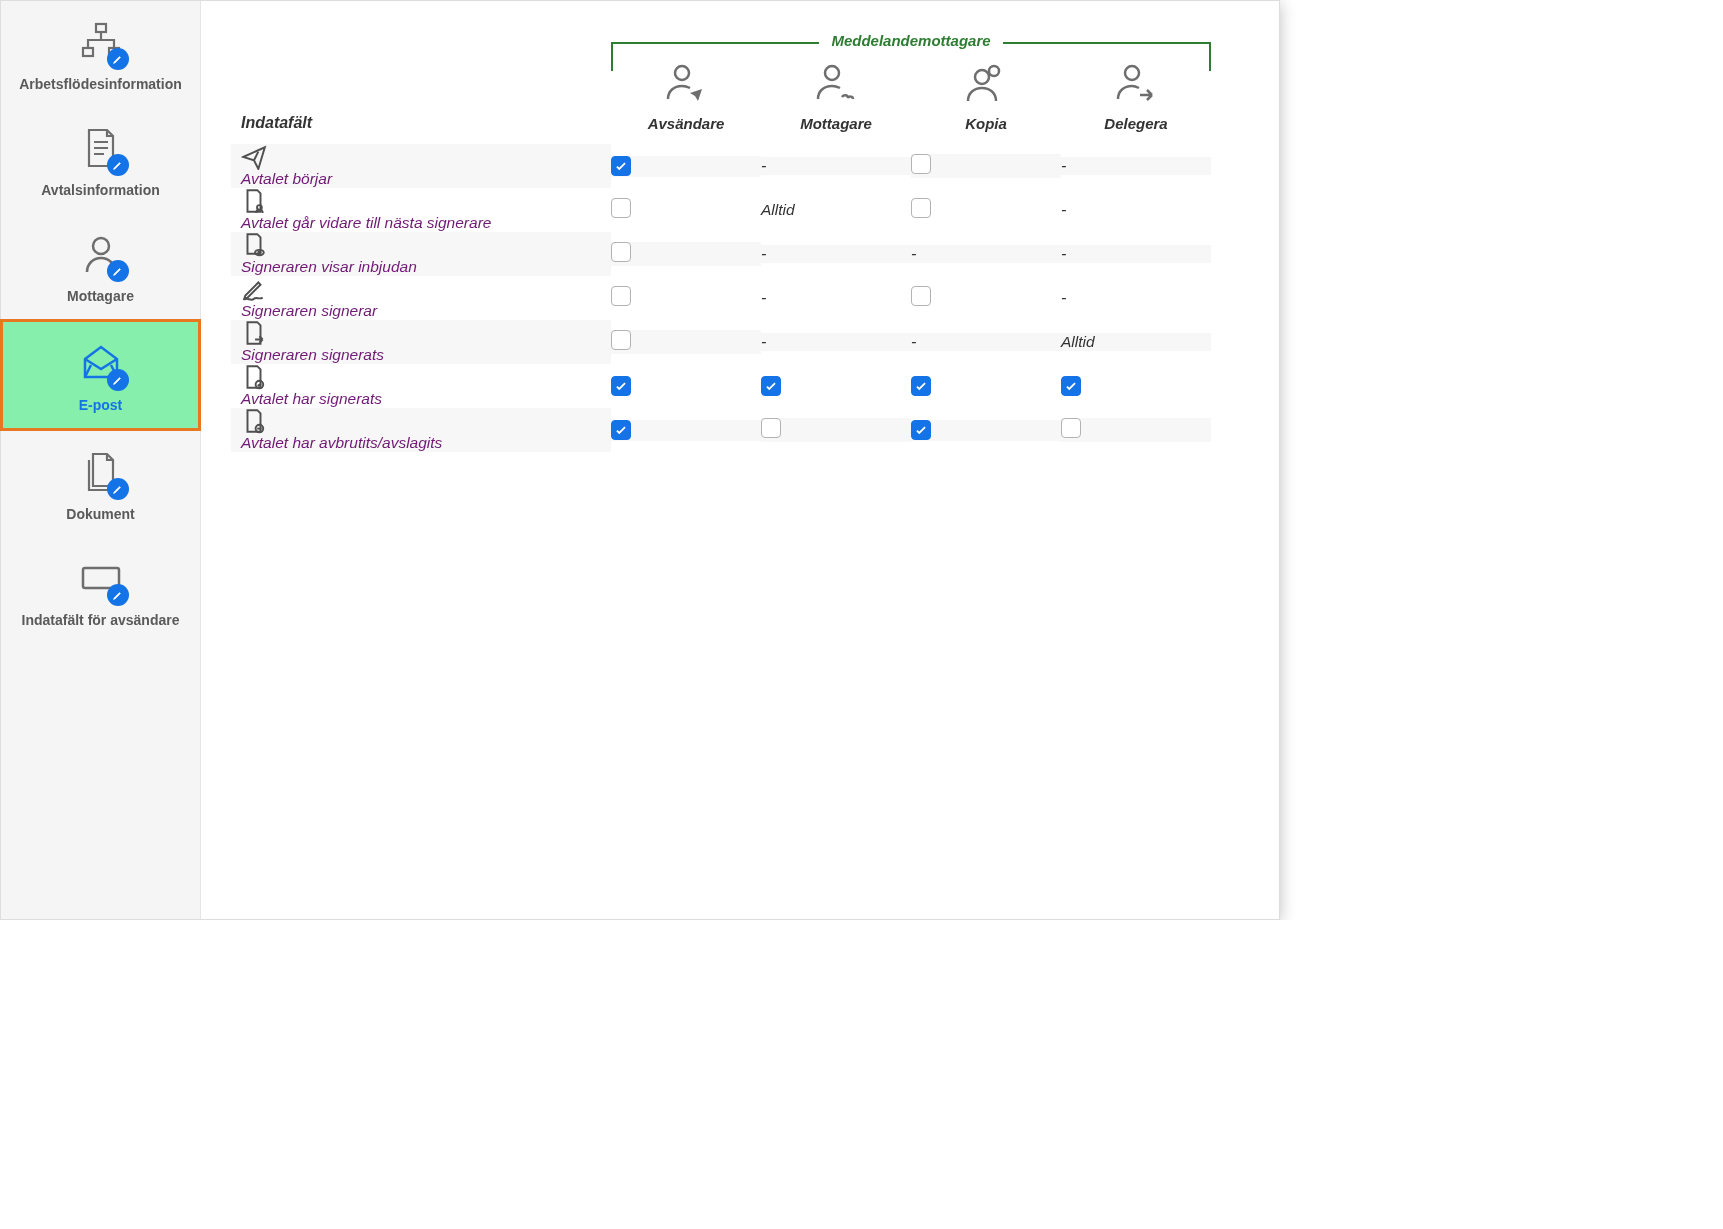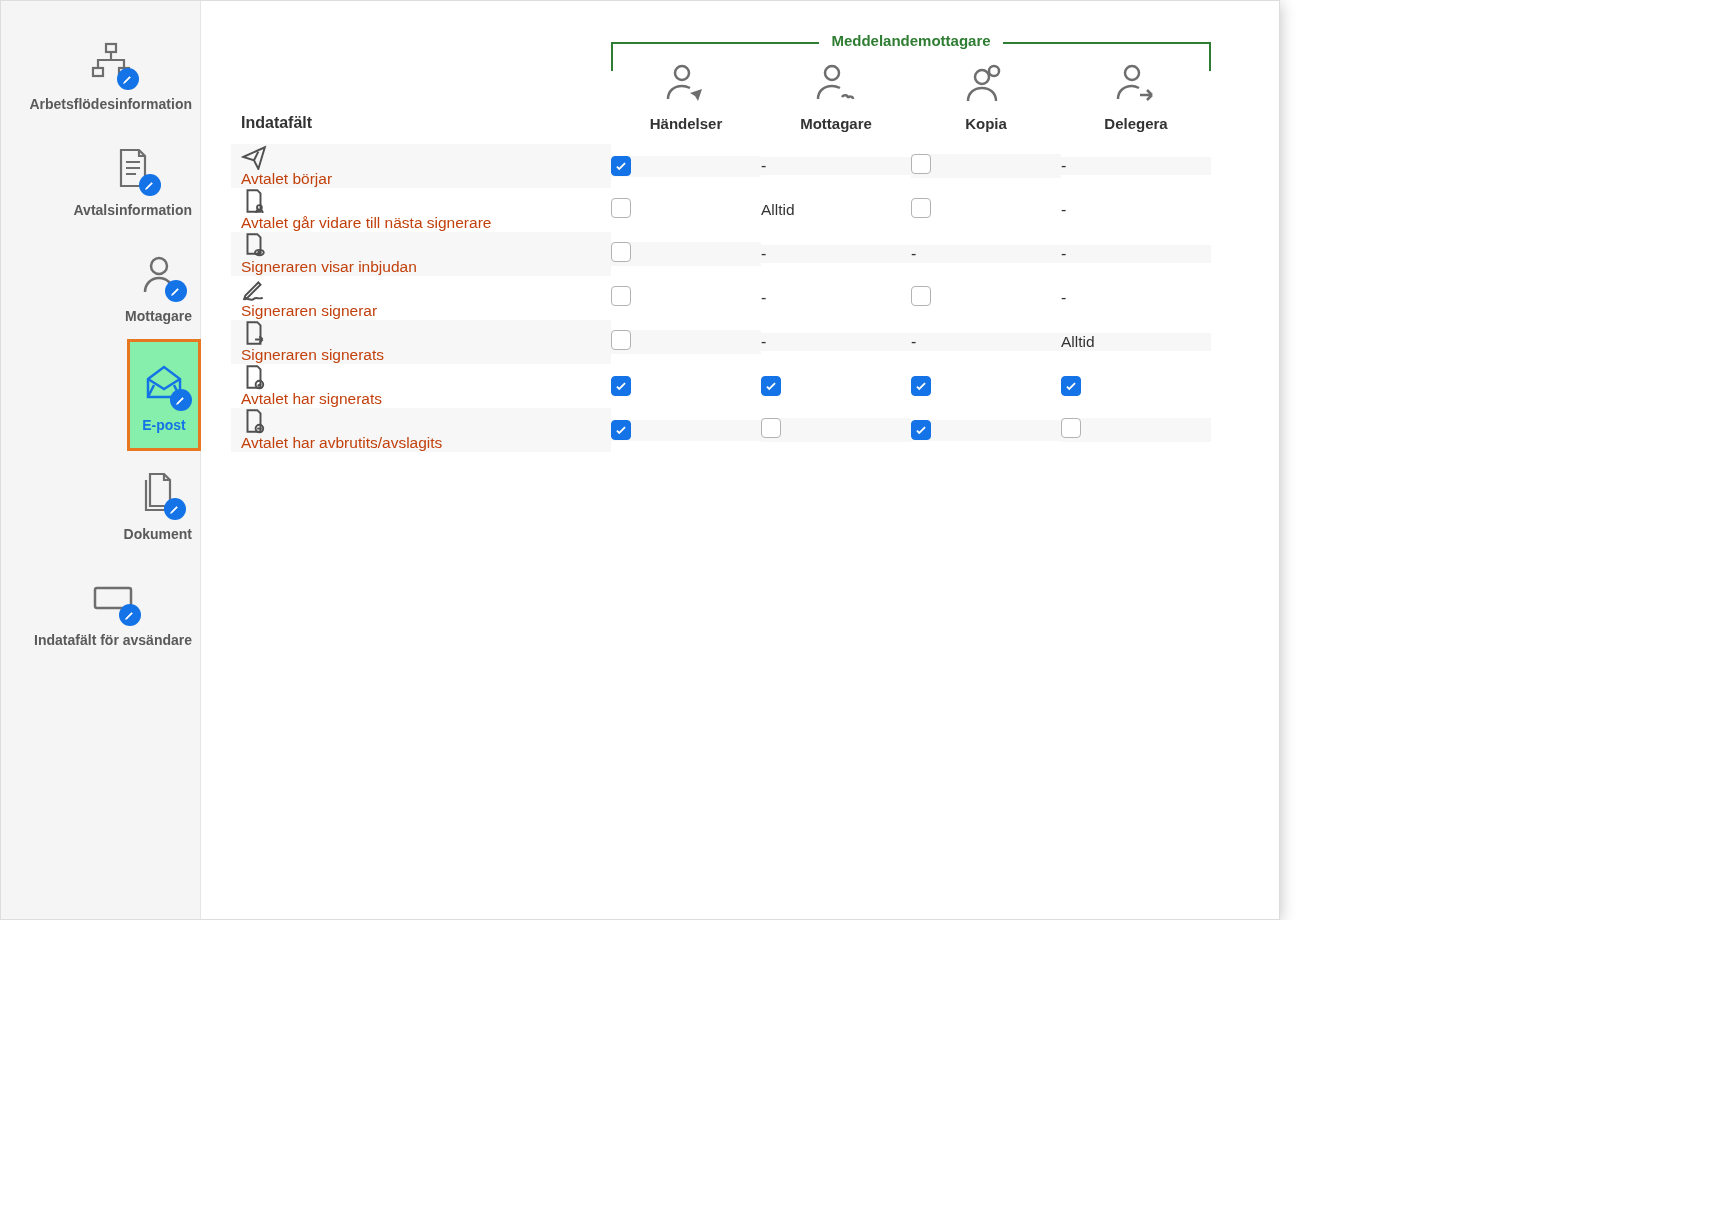--- a/index.html
+++ b/index.html
@@ -16,22 +16,20 @@
       background: #fff;
       border: 1px solid #ddd;
     }
     
     .sidebar {
       width: 200px;
       background: #f5f5f5;
       border-right: 1px solid #e5e5e5;
       display: flex;
       flex-direction: column;
-      padding-top: 20px;
-      align-items: flex-end;
     }
     .sidebar-item {
       display: flex;
       flex-direction: column;
       align-items: center;
       padding: 15px 8px;
       cursor: pointer;
       position: relative;
     }
     .sidebar-item.active {
@@ -81,20 +79,21 @@
       align-items: center;
       justify-content: center;
     }
     .badge-pen svg { width: 12px; height: 12px; fill: #fff; stroke: #fff; }
     
     .main {
       flex: 1;
       background: #fff;
       padding: 40px 30px;
       overflow: auto;
+      font-style: italic;
     }
     .grid {
       display: grid;
       grid-template-columns: 380px repeat(4, 150px);
       align-items: center;
     }
     .col-heading-group {
       grid-column: 2 / 6;
       text-align: center;
       color: #2e7d32;
@@ -141,21 +140,21 @@
     .event-cell {
       padding-left: 10px;
       gap: 12px;
     }
     .event-cell .ev-icon {
       width: 26px; height: 26px;
       display: flex; align-items: center; justify-content: center;
     }
     .event-cell .ev-label {
       font-size: 15.5px;
-      color: #c2410c;
+      color: #701a75;
     }
     .val-cell {
       justify-content: center;
       font-size: 16px;
       color: #333;
     }
     .checkbox {
       width: 20px; height: 20px;
       border: 1.5px solid #b3b3b3;
       border-radius: 4px;
@@ -276,21 +275,21 @@
     <div class="grid" id="grid">
         <div style="grid-column: 1 / 2;"></div>
         <div class="col-heading-group"><span>Meddelandemottagare</span></div>
         <div class="hdr-events">Indatafält</div>
         <div class="hdr-col">
     <div class="role-icon"><svg viewBox="0 0 48 48" fill="none" stroke="#6e6e6e" stroke-width="2.5">
       <circle cx="20" cy="14" r="7"></circle>
       <path d="M6 40c0-8 6-13 14-13 3 0 6 1 8 2"></path>
       <path d="M28 34l12-4-4 12-3-5-5-3z" fill="#6e6e6e" stroke="none"></path>
     </svg></div>
-    <div class="role-label">Händelser</div>
+    <div class="role-label">Avsändare</div>
         </div>
         <div class="hdr-col">
     <div class="role-icon"><svg viewBox="0 0 48 48" fill="none" stroke="#6e6e6e" stroke-width="2.5">
       <circle cx="20" cy="14" r="7"></circle>
       <path d="M6 40c0-8 6-13 14-13 3 0 6 1 8 2"></path>
       <path d="M30 38c2-3 6-2 6 1 1-2 5-2 5 1"></path>
     </svg></div>
     <div class="role-label">Mottagare</div>
         </div>
         <div class="hdr-col">

